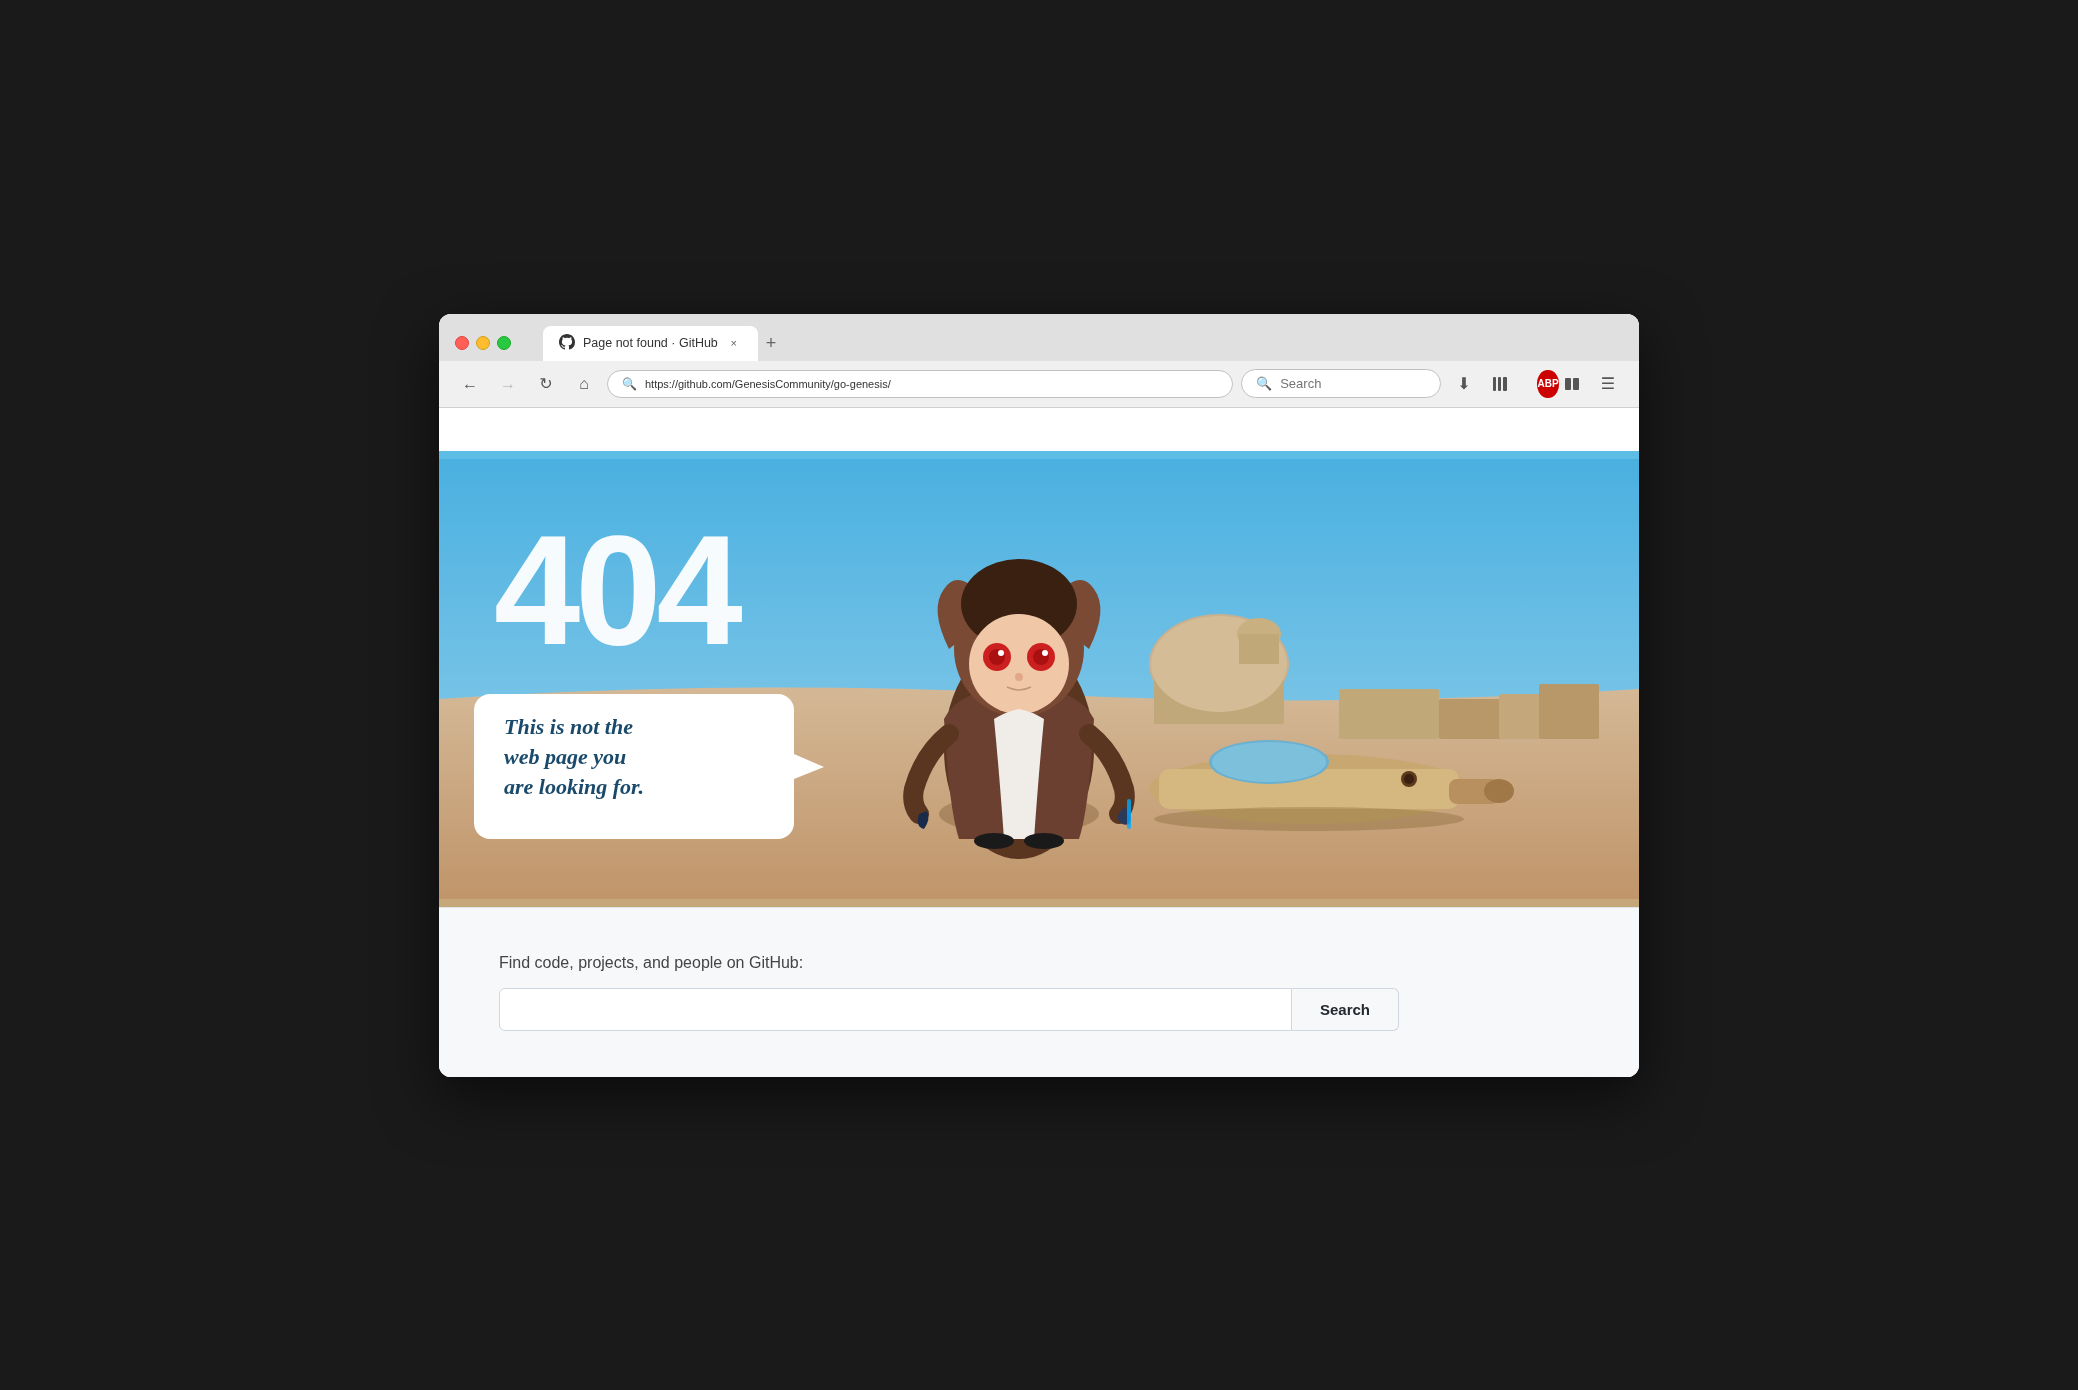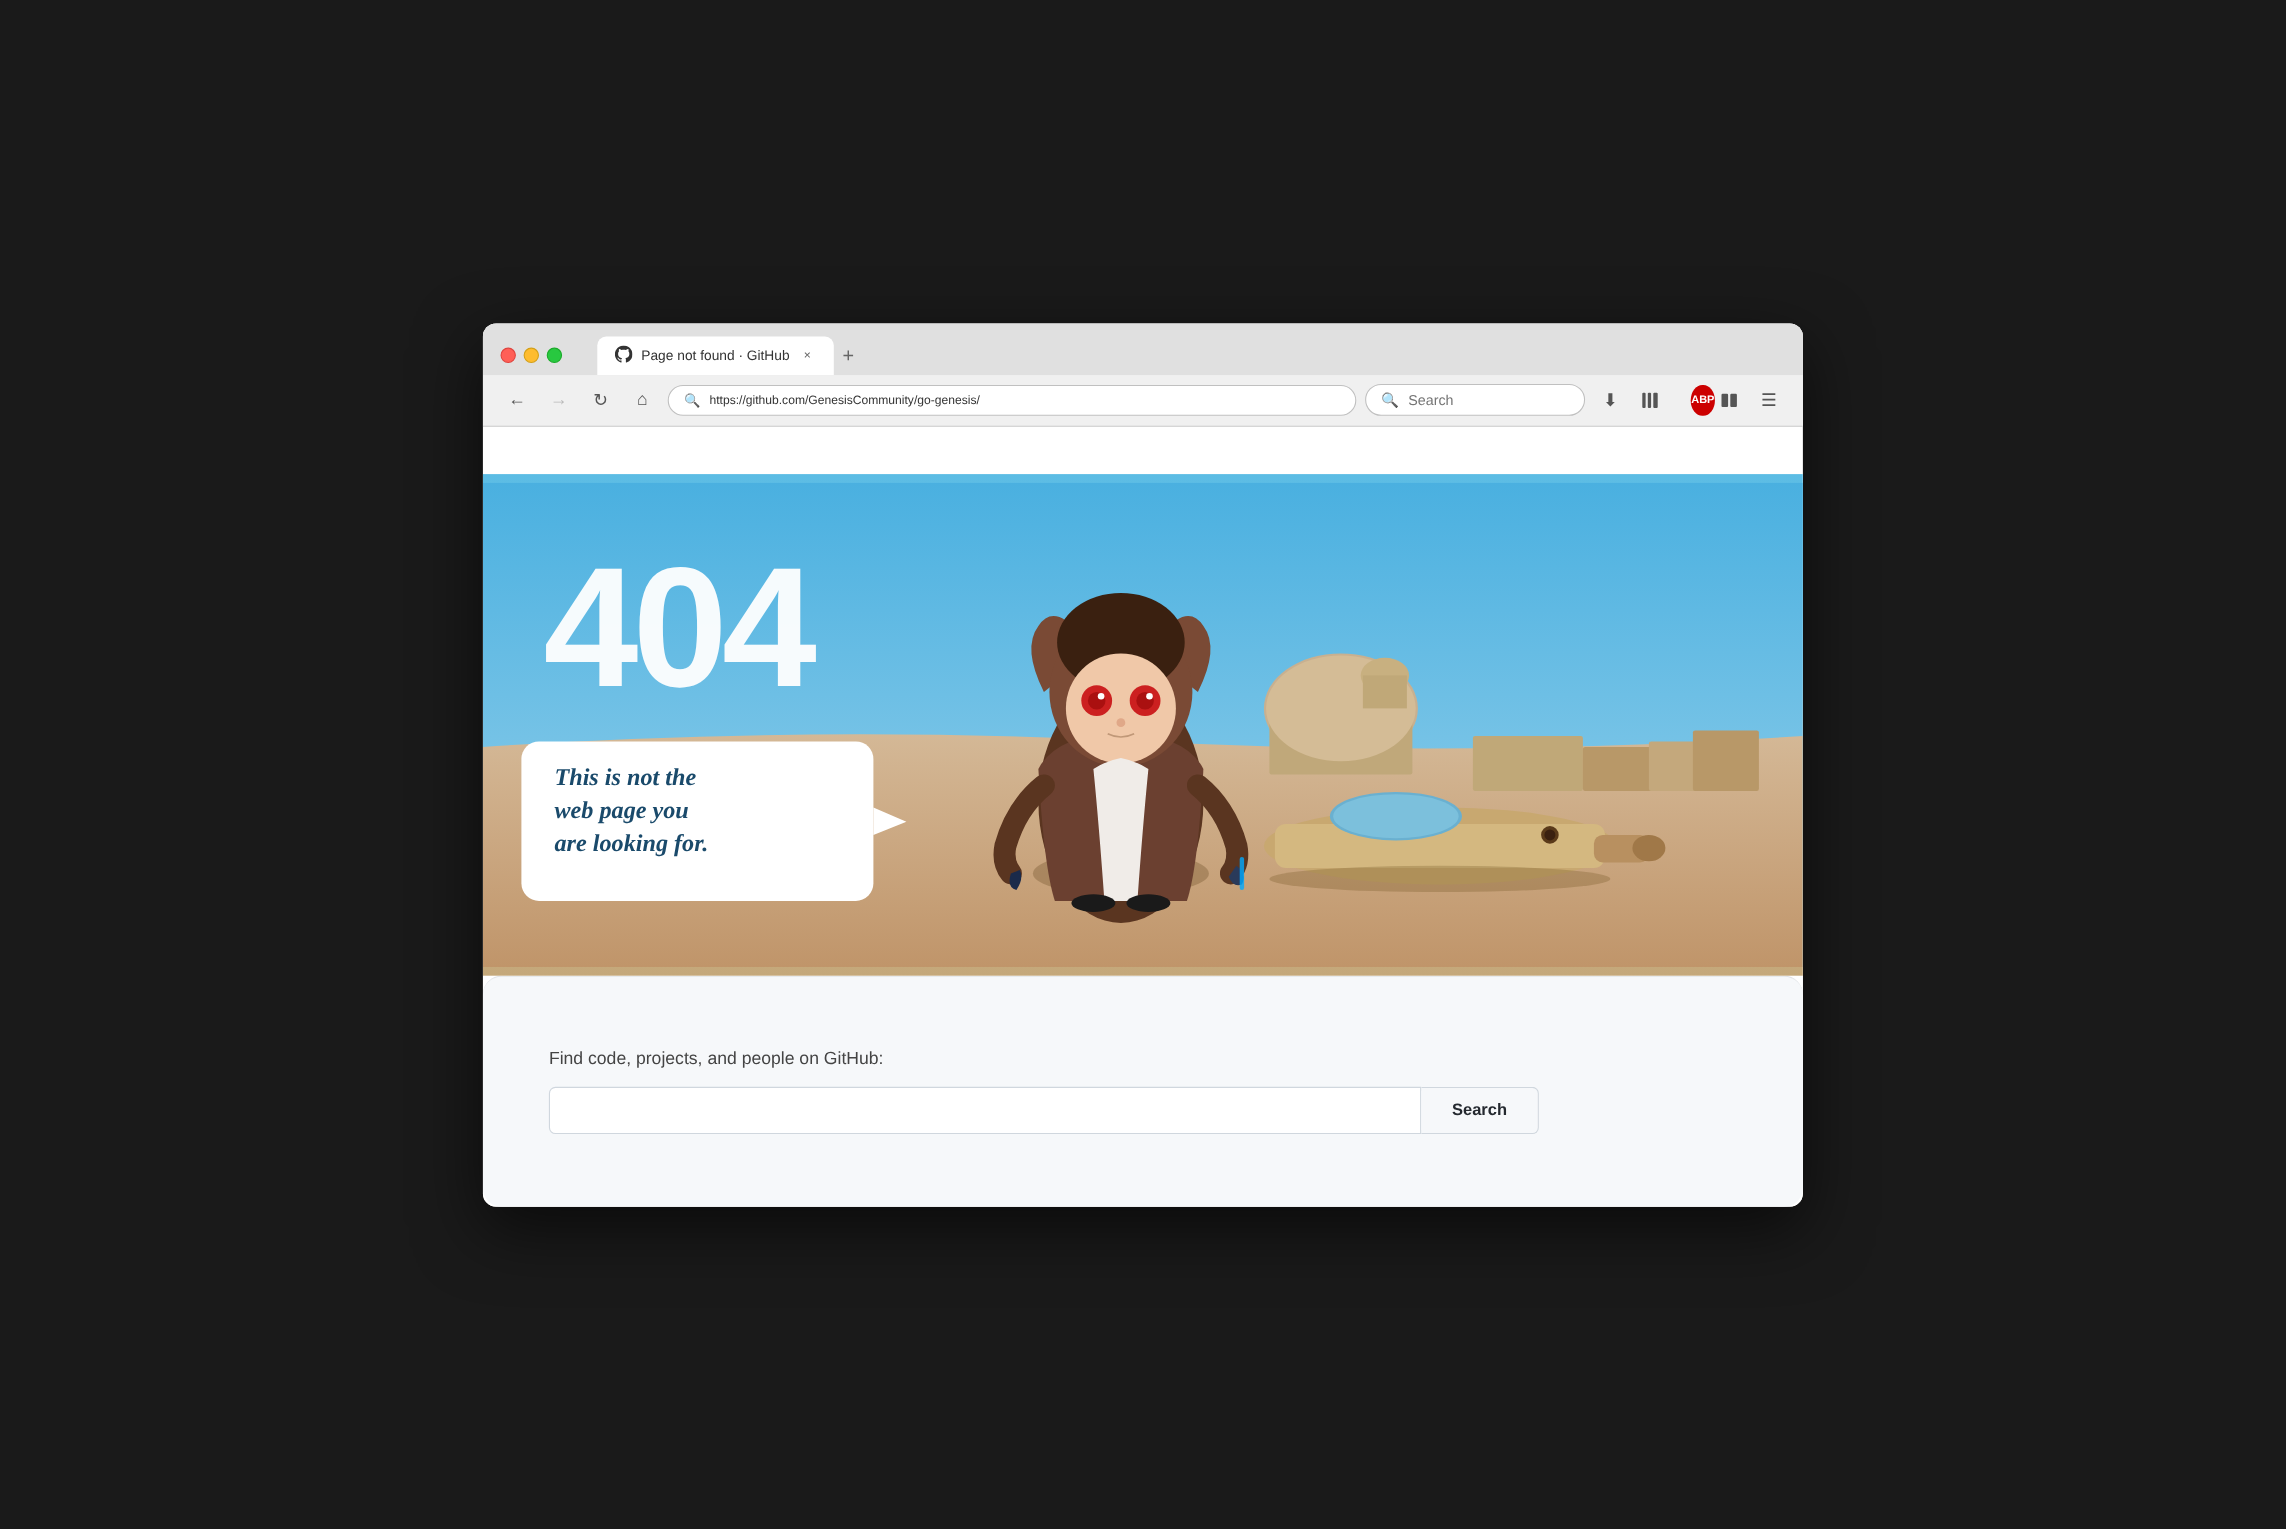--- a/index.html
+++ b/index.html
@@ -222,23 +222,22 @@
       height: 456px;
       position: relative;
       overflow: hidden;
       background: linear-gradient(180deg, #5bbce4 0%, #87ceeb 40%, #d4b896 60%, #c4a87a 100%);
       margin-top: 43px;
     }
 
     
     .search-section {
       background: #f6f8fa;
-      padding: 66px 60px;
+      padding: 46px 60px;
       border-top: 1px solid #e1e4e8;
-      border-radius: 17px;
     }
 
     .search-label {
       font-size: 16px;
       color: #444;
       margin-bottom: 16px;
       display: block;
     }
 
     .search-form {

